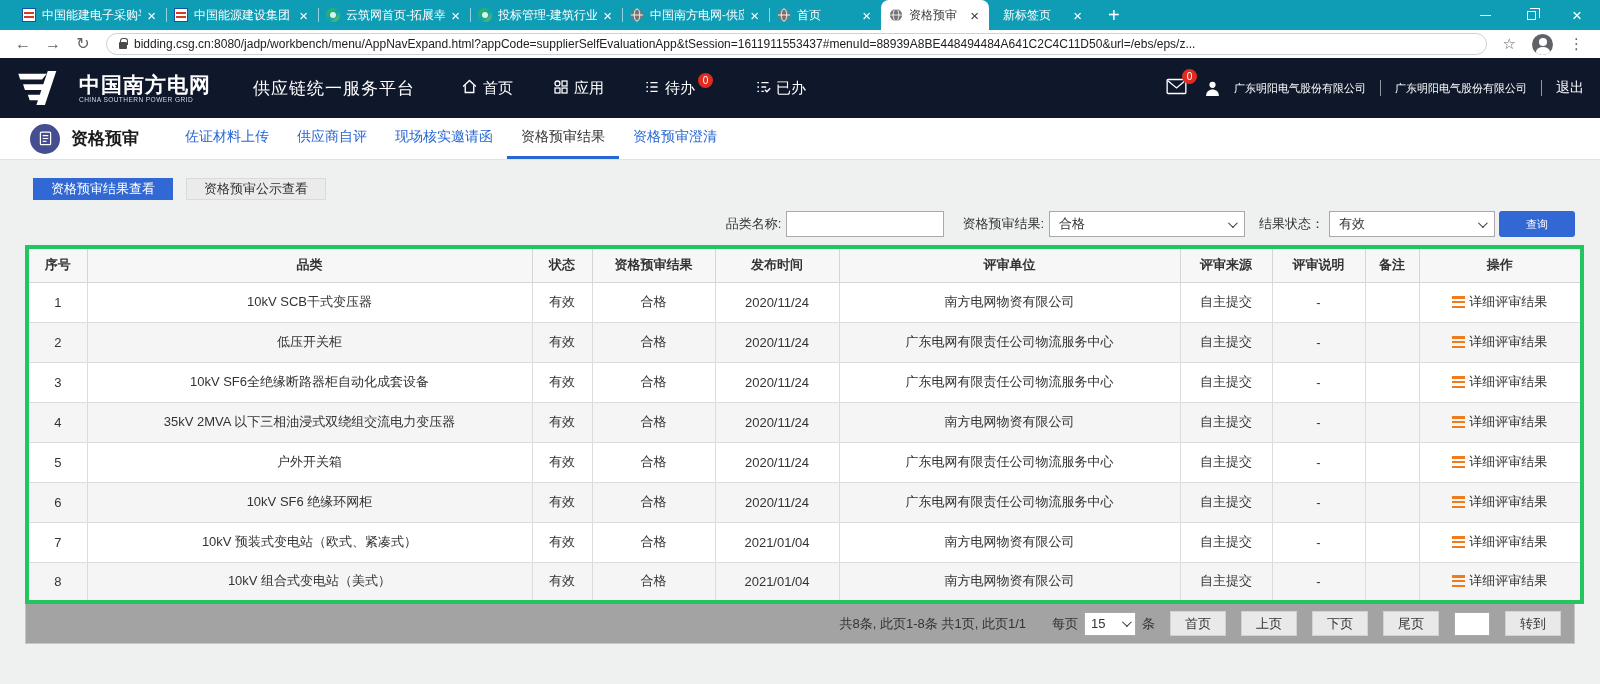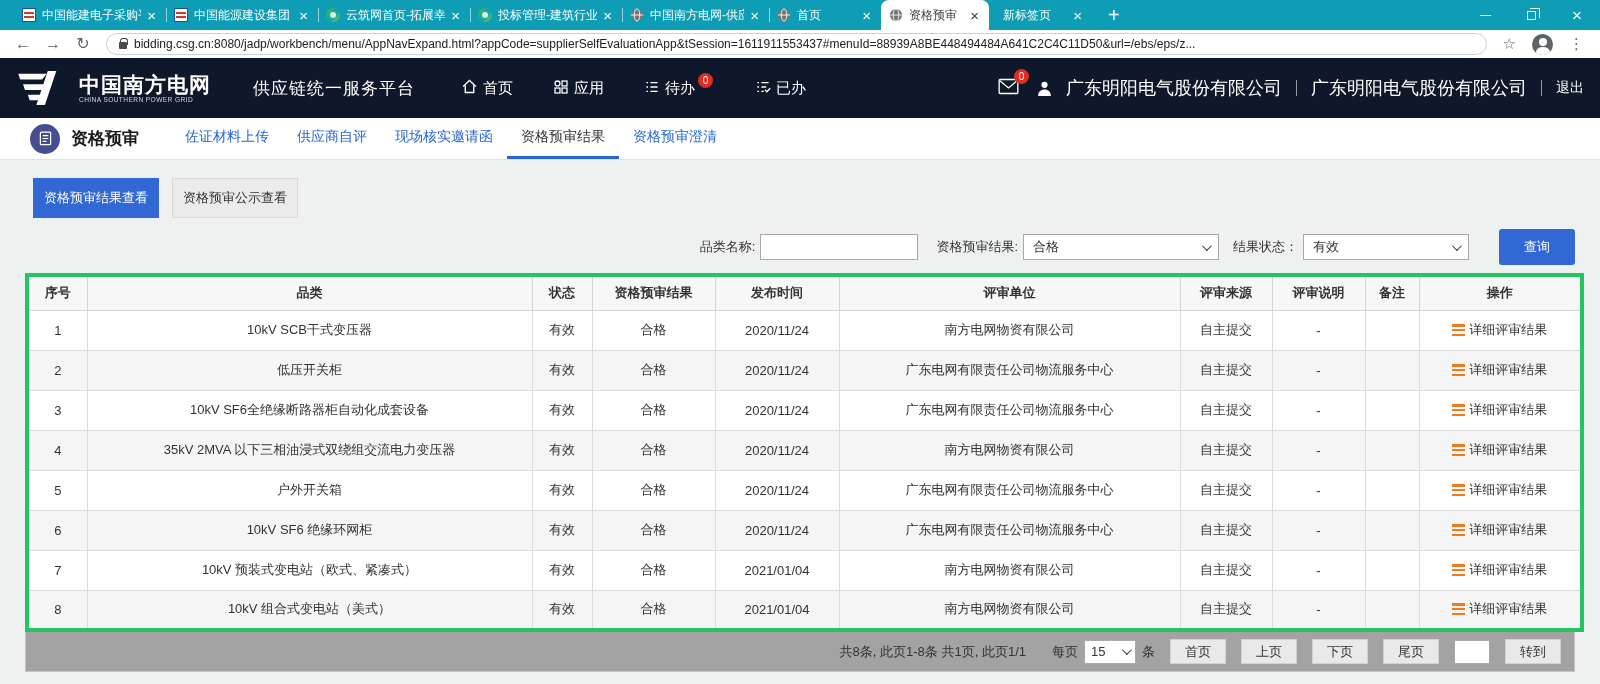--- a/index.html
+++ b/index.html
@@ -44,46 +44,46 @@
   .logo-name{font-size:21px;font-weight:bold;letter-spacing:1px;line-height:1.1}
   .logo-sub{font-size:6.6px;letter-spacing:.4px;color:#cfd8ea}
   .platform{font-size:17px;margin-left:42px;letter-spacing:1px}
   .hnavwrap{display:flex;align-items:center;gap:40px;margin-left:46px}
   .hnav{display:flex;align-items:center;gap:5px;font-size:15px;cursor:pointer;position:relative}
   .badge{background:#e02b20;color:#fff;border-radius:8px;min-width:15px;height:15px;font-size:10px;line-height:15px;text-align:center;padding:0 3px;position:relative;top:-8px;left:-2px}
   .hright{margin-left:auto;display:flex;align-items:center;gap:14px}
   .mailwrap{position:relative;margin-right:4px}
   .mailwrap .badge{position:absolute;top:-9px;right:-10px;left:auto}
   .hsep{width:1px;height:16px;background:rgba(255,255,255,.55)}
-  .company{font-size:18px}
+  .company{font-size:11px}
   .logout{font-size:14px;cursor:pointer}
 
   
   .subnav{height:42px;background:#fff;display:flex;align-items:stretch;padding:0 30px;border-bottom:1px solid #e2e2e2}
   .pageic{width:30px;height:30px;border-radius:50%;background:#454e90;display:flex;align-items:center;justify-content:center;align-self:center}
   .pagetitle{font-size:17px;font-weight:bold;color:#1a1a1a;margin:0 32px 0 11px;align-self:center}
   .snav{display:flex;align-items:stretch}
   .snav-tab{font-size:14px;color:#2767d2;padding:0 14px;display:flex;align-items:center;cursor:pointer;border-bottom:3px solid transparent}
   .snav-tab.active{color:#333;border-bottom-color:#2767d2}
 
   
   .content{padding:18px 25px 0 25px}
   .btnrow{display:flex;margin-left:8px}
-  .btn{height:40px;padding:0 10px;font-size:13px;display:flex;align-items:center;cursor:pointer}
+  .btn{height:22px;padding:0 17px;font-size:13px;display:flex;align-items:center;cursor:pointer}
   .btn-primary{background:#3168d4;color:#fff;border:1px solid #3168d4}
   .btn-plain{background:#ebebeb;color:#333;border:1px solid #dadada;margin-left:13px}
 
   .filterrow{display:flex;justify-content:flex-end;align-items:center;margin-top:11px;font-size:13px;color:#333}
   .flabel{margin-right:5px}
   .textinput{width:158px;height:26px;border:1px solid #a9a9a9;background:#fff;margin-right:18px;padding:0 5px;font-size:13px}
   .selectbox{height:26px;border:1px solid #a9a9a9;background:#fff;display:flex;align-items:center;justify-content:space-between;padding:0 9px;cursor:pointer}
   .sel-result{width:196px;margin-right:14px}
   .sel-status{width:166px}
   .chev{width:7px;height:7px;border-right:1.6px solid #333;border-bottom:1.6px solid #333;transform:rotate(45deg) translateY(-2px)}
-  .btn-search{width:76px;height:36px;background:#3168d4;color:#fff;border:none;border-radius:3px;font-size:13px;margin-left:30px;cursor:pointer}
+  .btn-search{width:76px;height:26px;background:#3168d4;color:#fff;border:none;border-radius:3px;font-size:11px;margin-left:4px;cursor:pointer}
 
   .tablewrap{margin-top:8px}
   table{border-collapse:collapse;width:100%;background:#fff;font-size:13px;color:#333;table-layout:fixed;border:4px solid #22c55e}
   th{height:35px;font-weight:bold;background:#f7f7f7;border:1px solid #d5d5d5;text-align:center;font-size:13px}
   td{height:40px;text-align:center;border:1px solid #dcdcdc;overflow:hidden;white-space:nowrap}
   tbody tr:nth-child(even) td{background:#f5f5f5}
   .action-link{cursor:pointer;display:inline-flex;align-items:center;gap:4px}
   .detail-ic{display:inline-block;width:13px;height:12px;background:repeating-linear-gradient(#ee7c1d 0 2.6px,transparent 2.6px 4.8px)}
 
   .pagefoot{height:40px;border:1px solid #c6c6c6;border-top:none;display:flex;align-items:center;justify-content:flex-end;font-size:13px;color:#333;padding-right:13px;background:#a3a3a3}

